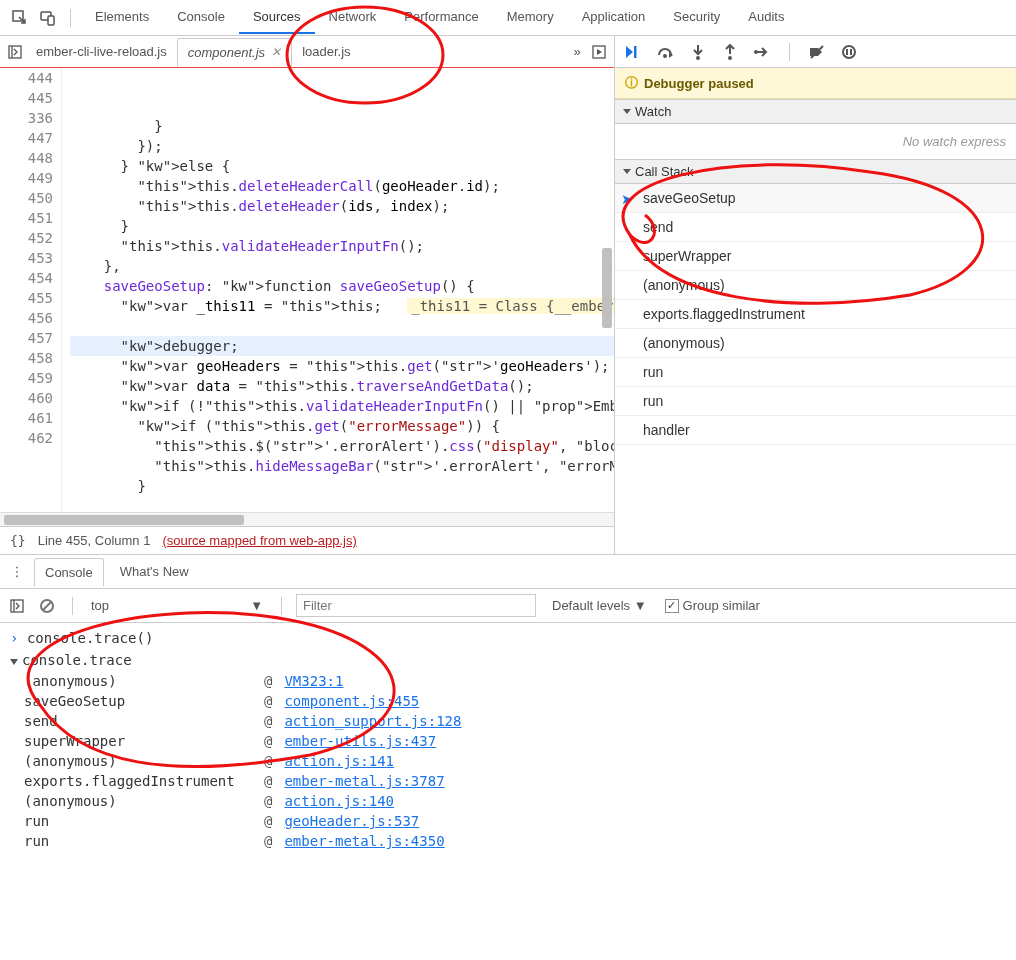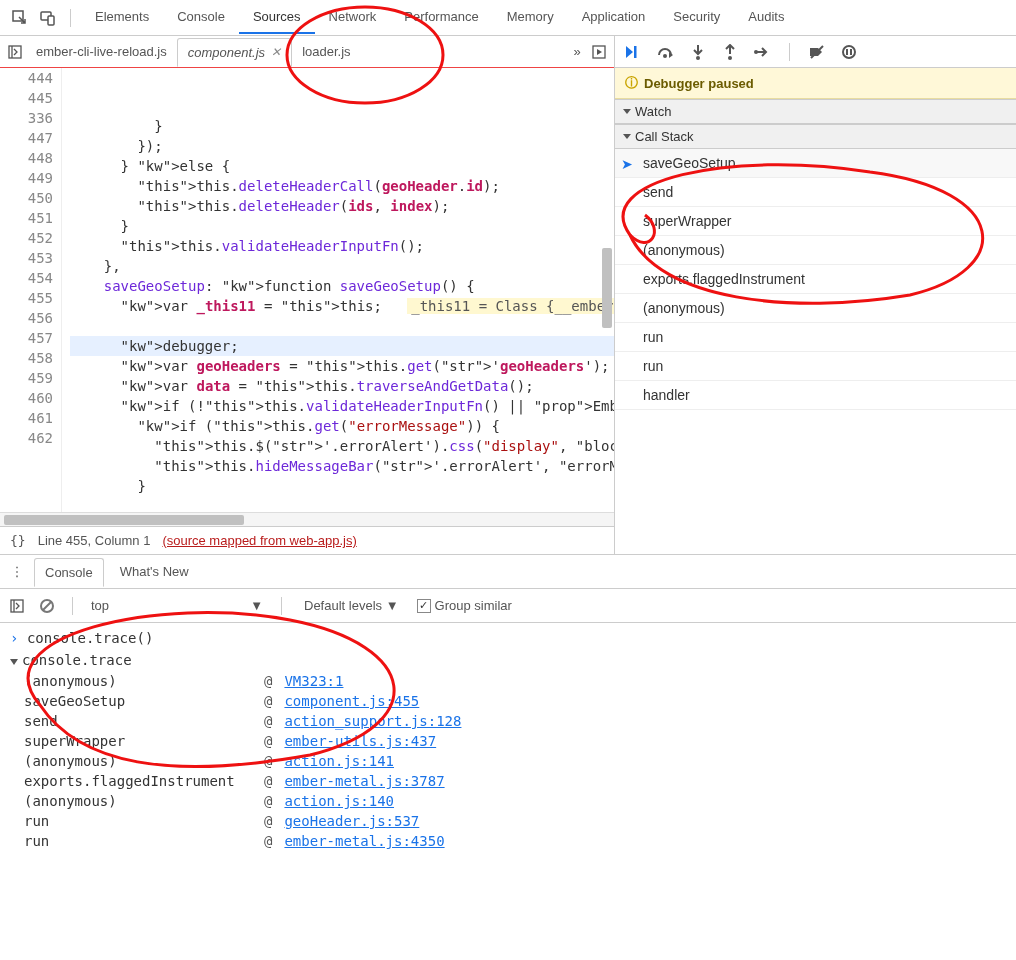--- a/index.html
+++ b/index.html
@@ -18,21 +18,21 @@
 .close-x { color: #888; font-size: 12px; }
 .nav-icon { width: 22px; height: 22px; display:flex; align-items:center; justify-content:center; color:#555;}
 
 .code-area { display: flex; flex: 1; font-family: Consolas, monospace; font-size: 14px; overflow: hidden; position: relative; margin-left: 12px; }
 .gutter { width: 50px; background: #fff; color: #888; text-align: right; padding-right: 8px; border-right: 1px solid #eee; }
 .gutter div { height: 20px; line-height: 20px; }
 .code-body { flex: 1; overflow: hidden; white-space: pre; padding-left: 8px; position: relative; }
 .code-line { height: 20px; line-height: 20px; }
 .fn { color: #6d28d9; }
 .str { color: #aa1111; }
-.prop { color: #be185d; font-weight: bold; }
+.prop { color: #000000; }
 .hl-line { background: #e6f0ff; }
 .inline-hint { background: #fff8d0; color: #555; padding: 0 4px; }
 .status-line { height: 28px; border-top: 1px solid #ccc; display: flex; align-items: center; padding: 0 10px; gap: 12px; color: #555; font-size: 13px; }
 .scrollbar-h { height:14px; border-top:1px solid #ddd; background:#f5f5f5; position:relative;}
 .scrollbar-h .thumb { position:absolute; left:4px; top:2px; height:10px; width:240px; background:#c0c0c0; border-radius:2px;}
 .scrollbar-v { position:absolute; right:0; top:0; bottom:0; width:14px; background:transparent;}
 .scrollbar-v .thumb{ position:absolute; right:2px; top:180px; width:10px; height:80px; background:#c0c0c0; border-radius:2px;}
 
 .right-pane { flex:1; display:flex; flex-direction:column; }
 .debug-toolbar { display:flex; align-items:center; height:32px; border-bottom:1px solid #ccc; padding:0 8px; gap:10px; }
@@ -208,20 +208,21 @@
         </div>
     </div>
     <div class="paused-banner">
       <span style="color:#c9a400;">ⓘ</span>
       <span>Debugger paused</span>
     </div>
     <div class="section-header">
         <span class="disclosure open"></span>
         <span>Watch</span>
       </div>
+    <div class="watch-empty">No watch express</div>
     <div class="section-header">
         <span class="disclosure open"></span>
         <span>Call Stack</span>
       </div>
     <div class="stack-list" id="stacklist">
         <div class="stack-item current"><span class="stack-arrow">➤</span>saveGeoSetup</div>
         <div class="stack-item">send</div>
         <div class="stack-item">superWrapper</div>
         <div class="stack-item">(anonymous)</div>
         <div class="stack-item">exports.flaggedInstrument</div>
@@ -249,20 +250,21 @@
       </div>
     <div class="nav-icon">
         <svg width="16" height="16" viewBox="0 0 16 16">
           <circle cx="8" cy="8" r="6" fill="none" stroke="#777" stroke-width="2"></circle>
           <line x1="4" y1="12" x2="12" y2="4" stroke="#777" stroke-width="2"></line>
         </svg>
       </div>
     <div class="sep"></div>
     <span class="ctx"><span>top</span> <span style="float:right">▼</span></span>
     <div class="sep"></div>
+    <input class="filter" placeholder="Filter" style="">
     <span style="flex:0 0 auto; margin-left:8px;"><span>Default levels</span> ▼</span>
     <span style="margin-left:10px; display:flex; align-items:center; gap:4px;">
         <span class="checkbox checked"></span>
         <span>Group similar</span>
       </span>
   </div>
   <div class="console-body">
     <div class="row"><span style="color:#1a73e8;">›</span> <span>console.trace()</span></div>
     <div class="row"><span style="display:inline-block;width:0;height:0;border-left:4px solid transparent;border-right:4px solid transparent;border-top:6px solid #555;margin-right:4px;"></span><span>console.trace</span></div>
     <div class="trace-table" id="trace-table">

